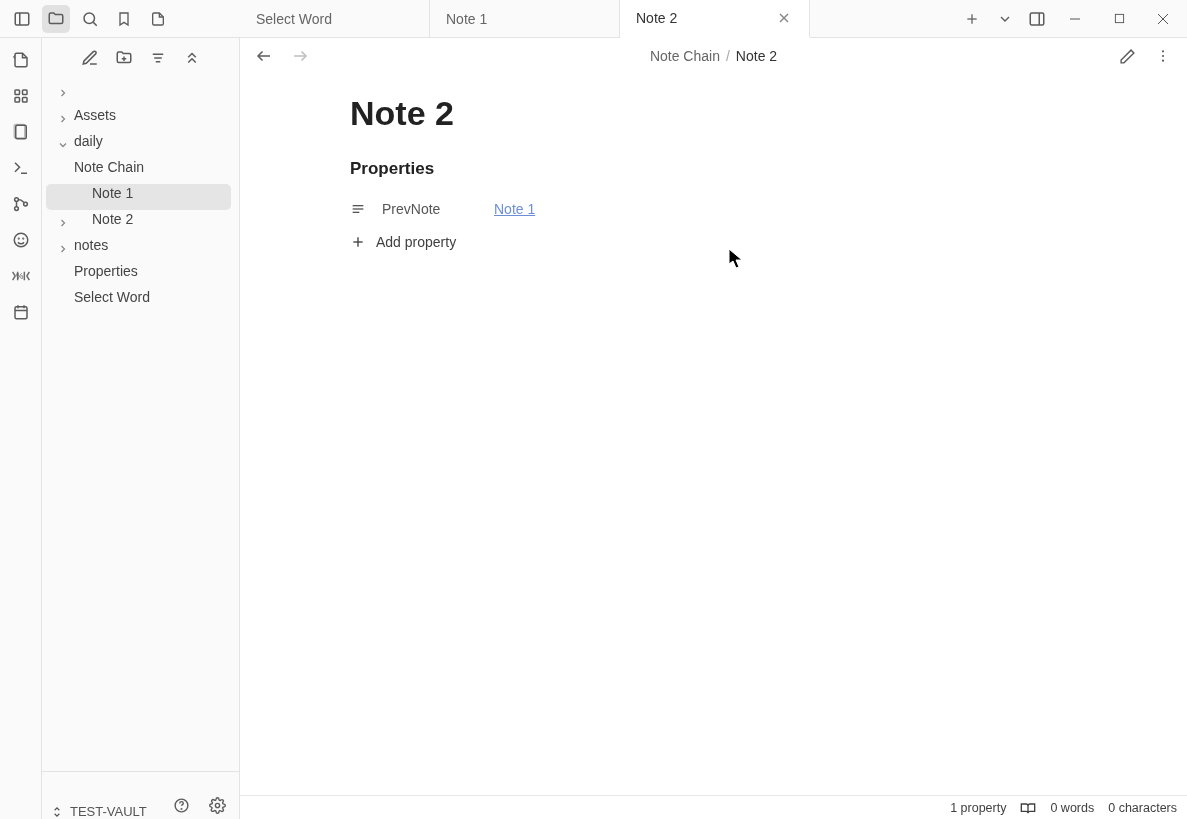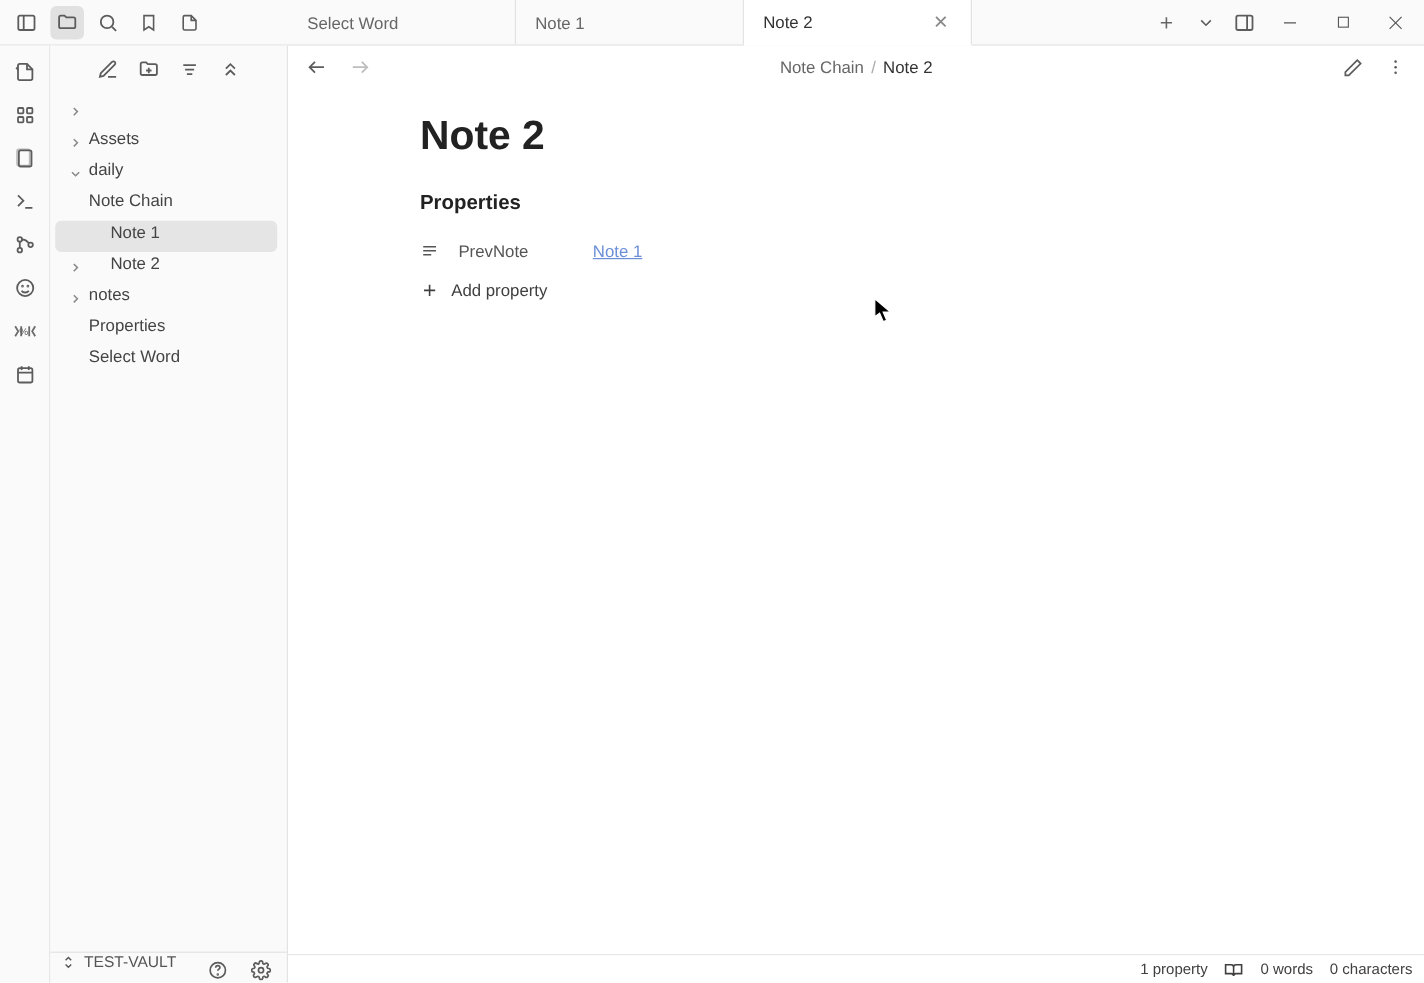--- a/index.html
+++ b/index.html
@@ -135,24 +135,24 @@
   }
   .tree-item.selected { background: #e5e5e5; }
   .tree-arrow {
     width: 18px;
     display: flex;
     justify-content: center;
     color: #888;
   }
   .tree-label { padding-left: 2px; margin-top: 44px; }
   .sidebar-footer {
-    height: 26px;
+    height: 48px;
     border-top: 1px solid #e3e3e3;
     display: flex;
-    align-items: flex-start;
+    align-items: flex-end;
     padding: 0 8px;
     gap: 8px;
   }
   .sidebar-footer .vault {
     display:flex;align-items:center;gap:6px;
     color:#555;font-weight:500;font-size:13px;
     cursor:pointer;
   }
   .sidebar-footer .spacer { flex:1; }
   .content {

